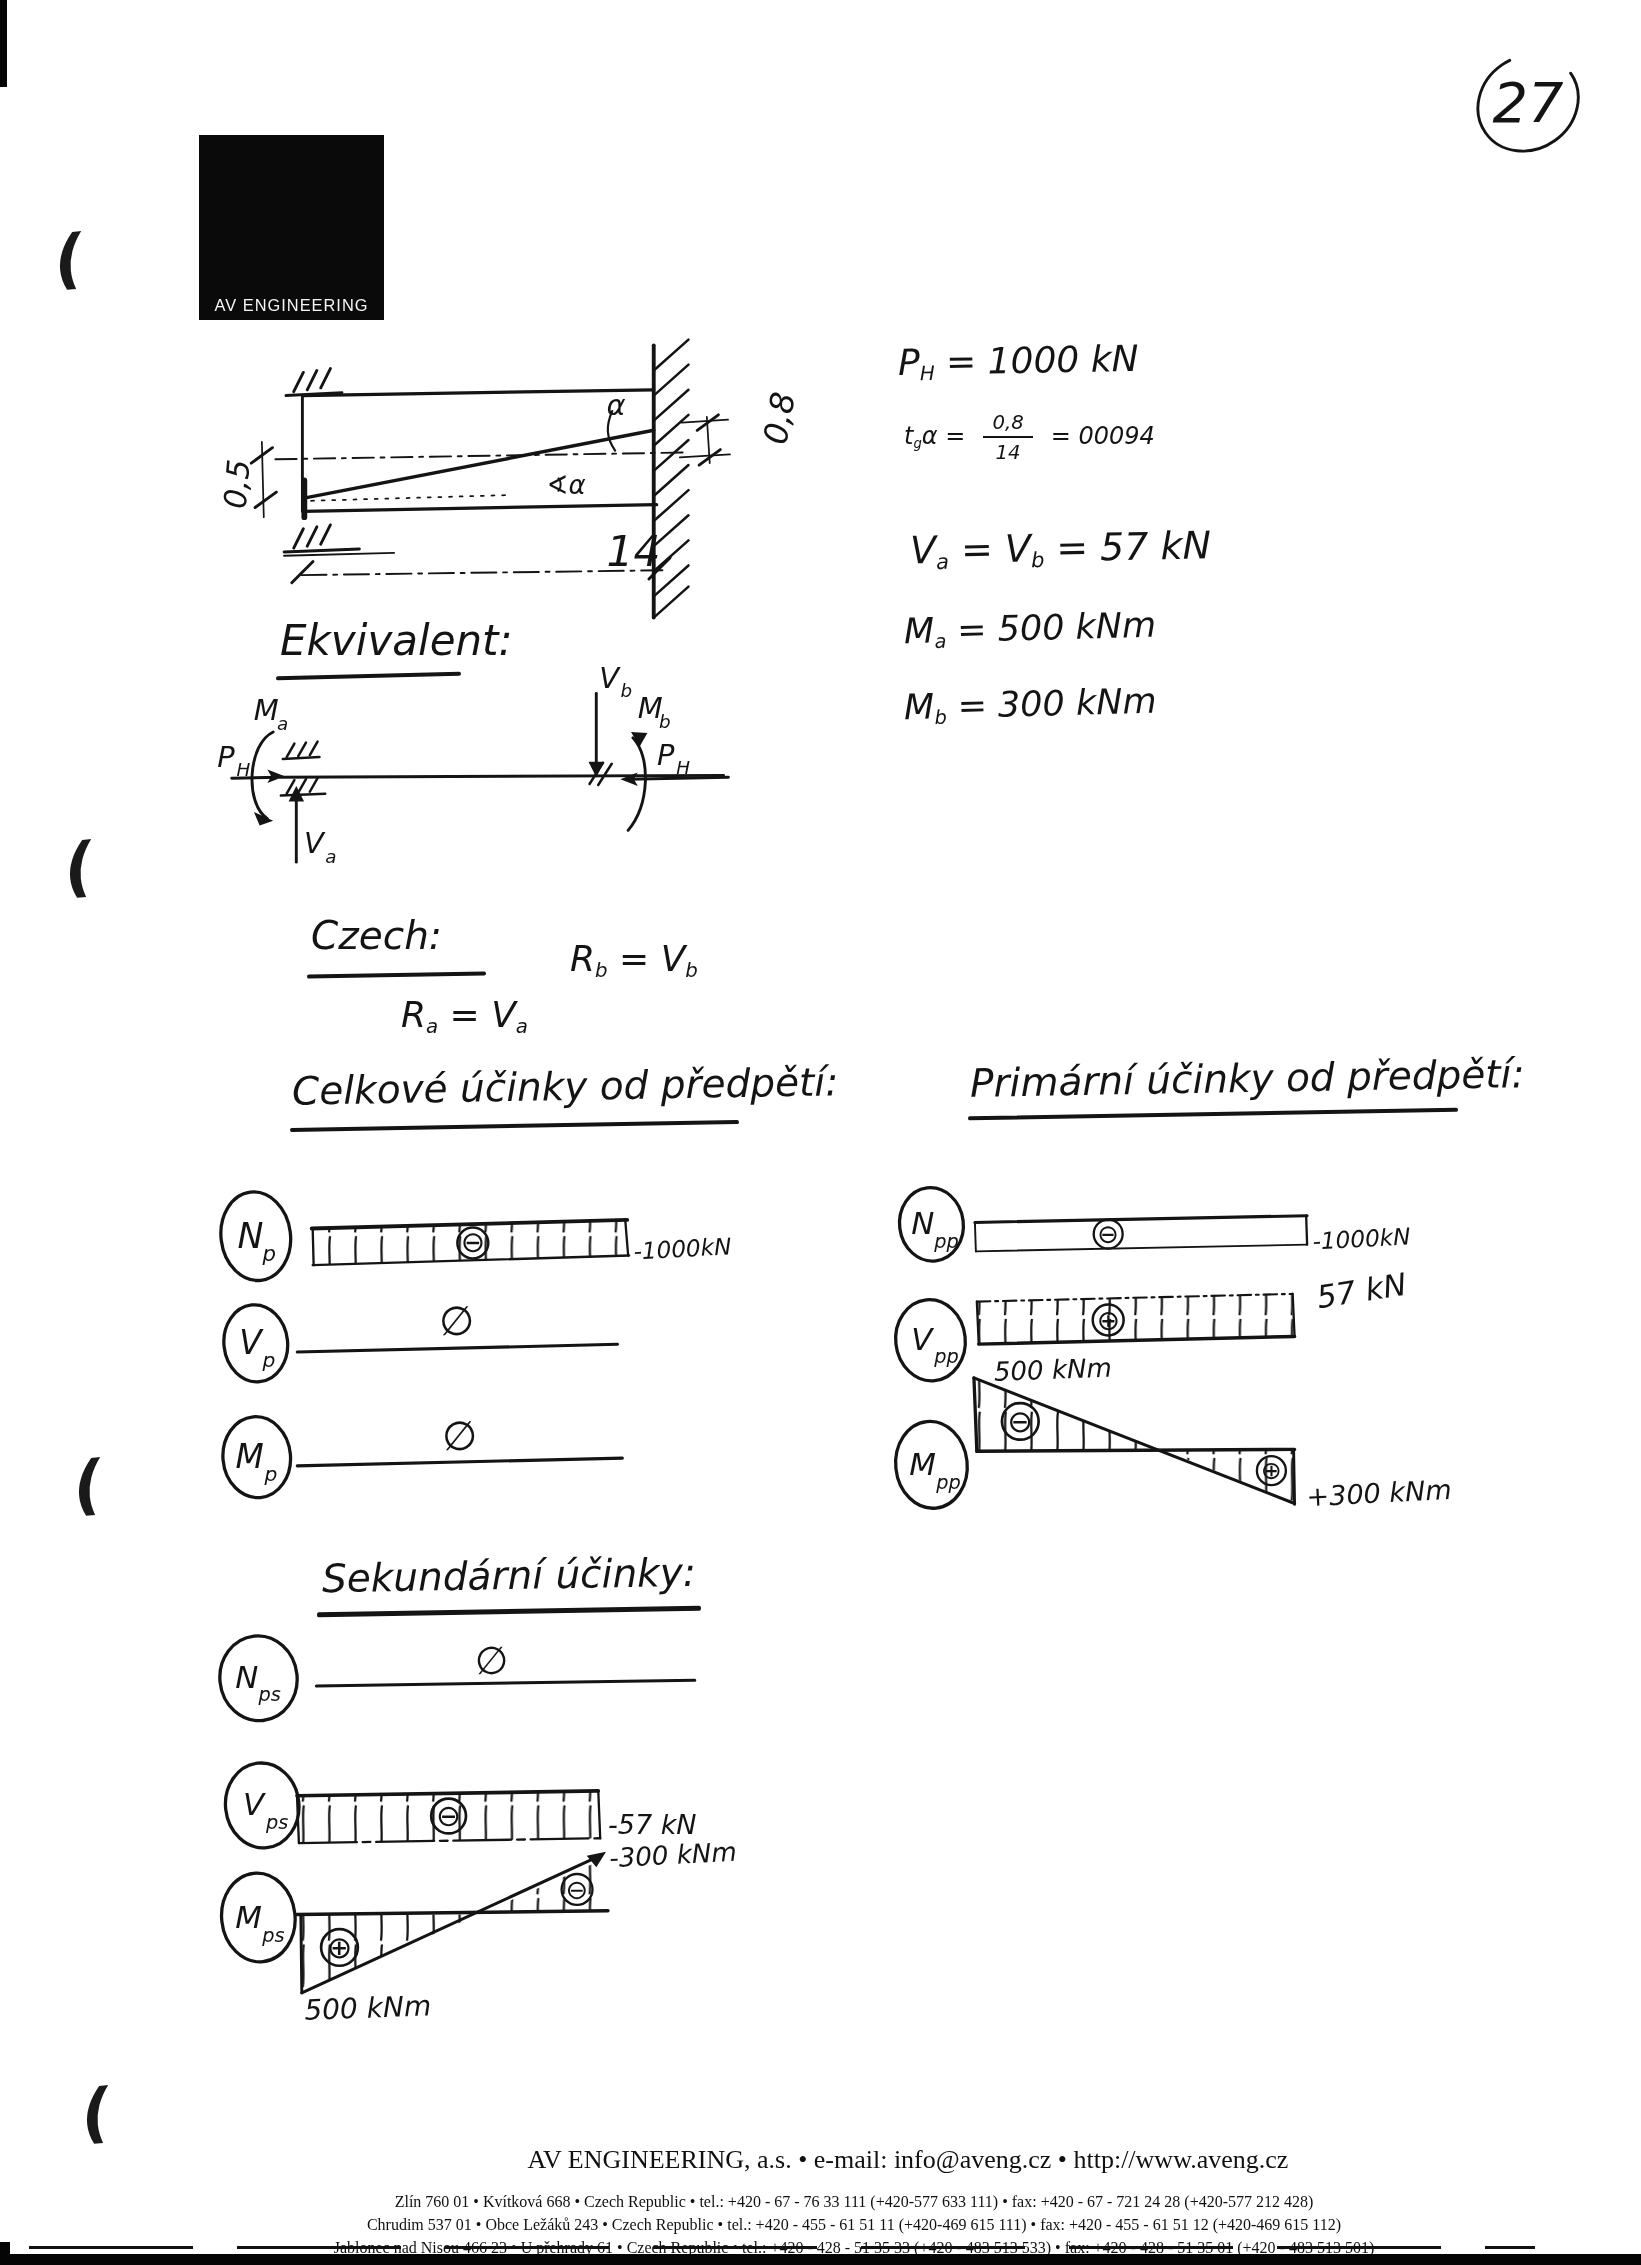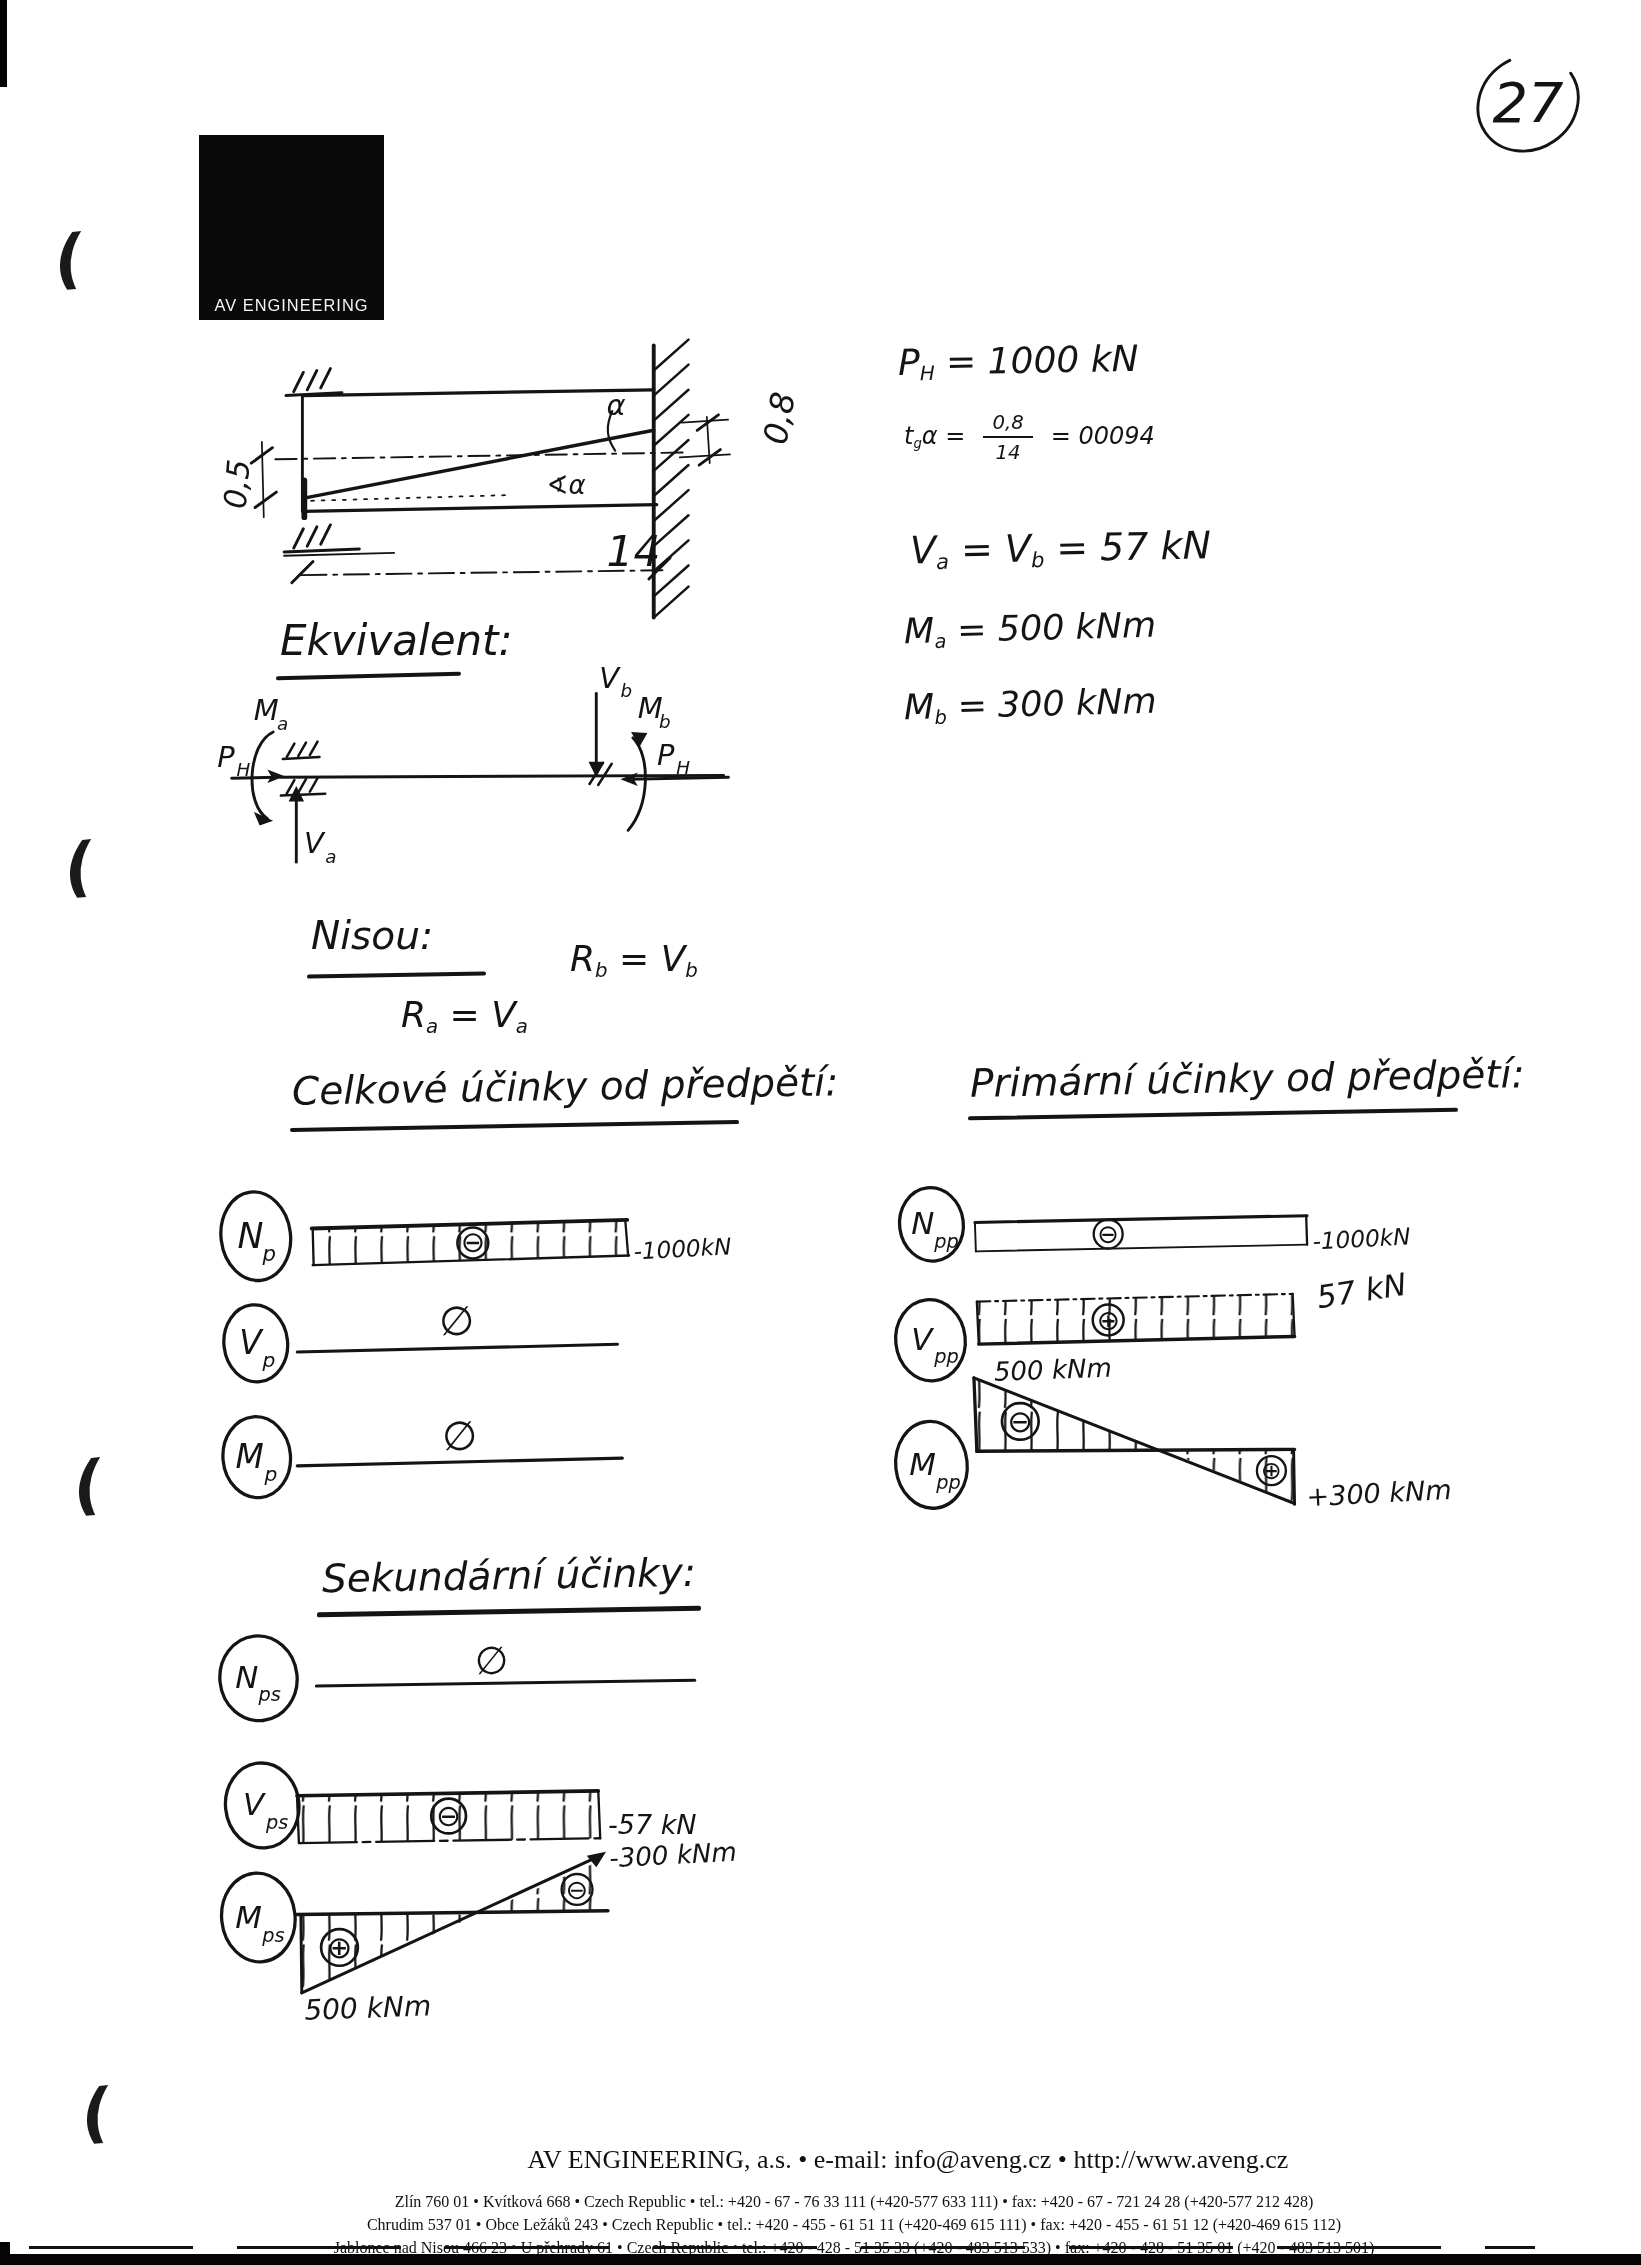--- a/index.html
+++ b/index.html
@@ -177,21 +177,21 @@
     <text x="90" y="212" font-size="30">V</text>
     <text x="112" y="222" font-size="19">a</text>
     <text x="396" y="40" font-size="30">V</text>
     <text x="418" y="50" font-size="19">b</text>
     <text x="436" y="72" font-size="30">M</text>
     <text x="458" y="82" font-size="19">b</text>
     <text x="456" y="120" font-size="30">P</text>
     <text x="476" y="130" font-size="19">H</text>
   </svg>
 
-  <div class="htitle" style="left:311px;top:913px;font-size:39px">Nisou:</div>
+  <div class="htitle" style="left:311px;top:913px;font-size:39px">Czech:</div>
   <div class="uline" style="left:307px;top:973px;width:179px;transform:rotate(-1deg)"></div>
   <div class="eq" style="left:401px;top:994px;font-size:36px">
     <span>R</span><sub class="sb">a</sub>
     <span>= V</span><sub class="sb">a</sub>
   </div>
   <div class="eq" style="left:570px;top:938px;font-size:36px">
     <span>R</span><sub class="sb">b</sub>
     <span>= V</span><sub class="sb">b</sub>
   </div>
 

